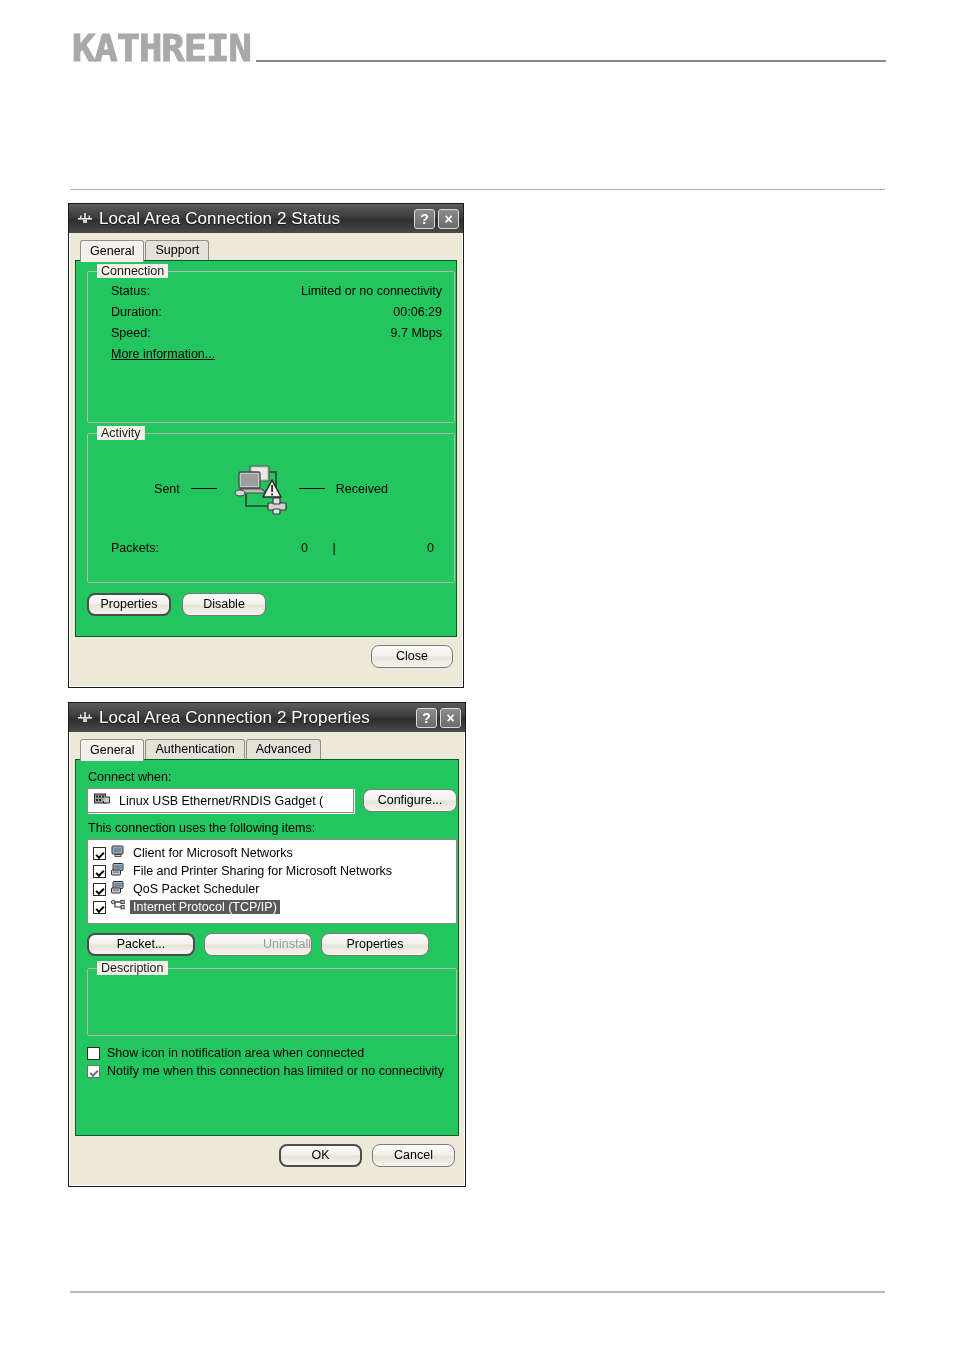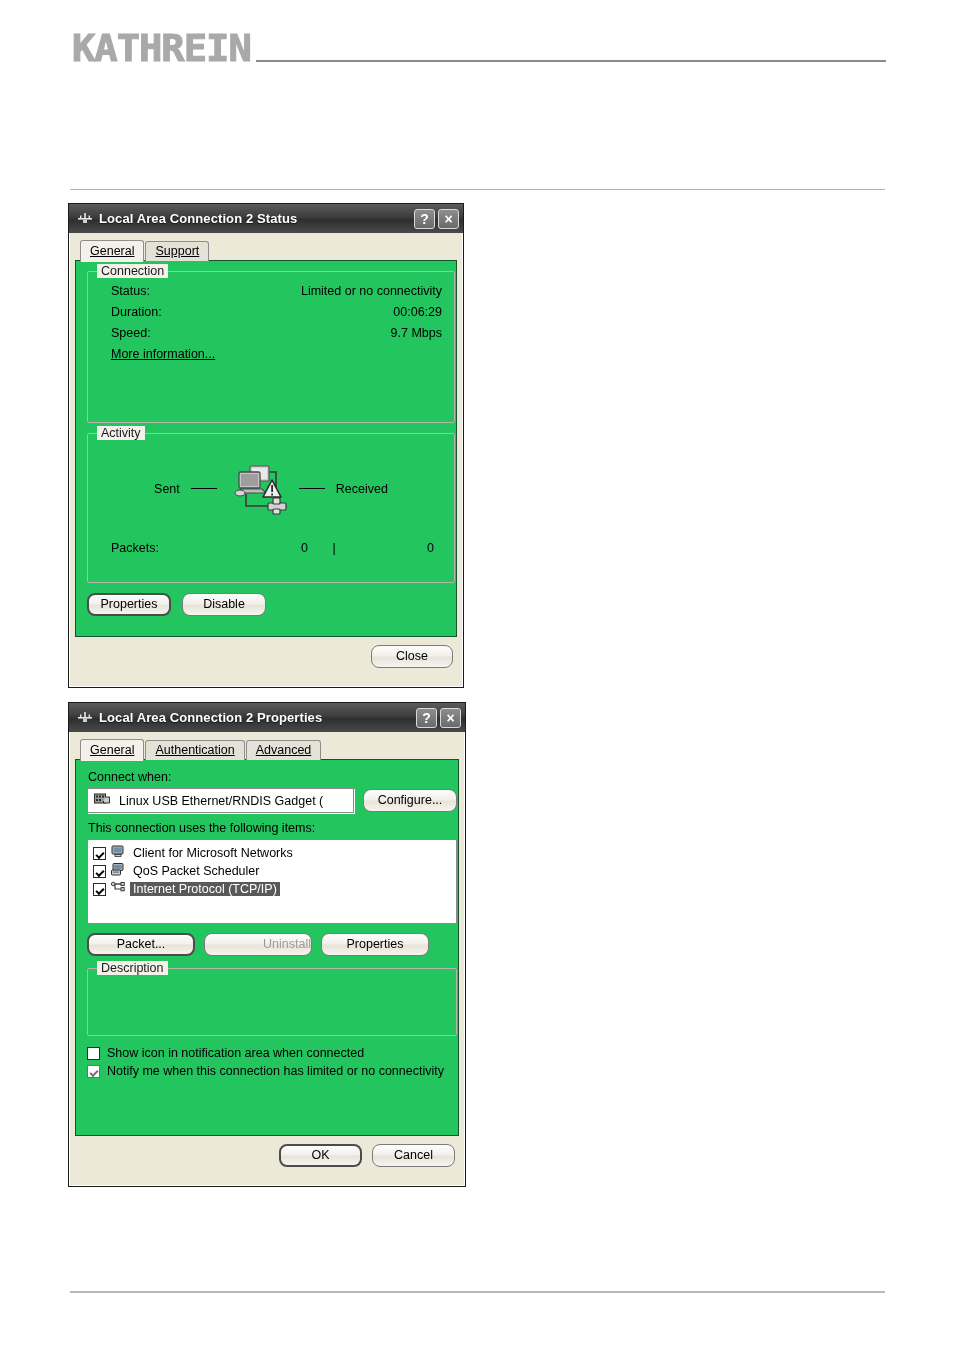--- a/index.html
+++ b/index.html
@@ -52,41 +52,41 @@
   }
   .titlebar {
     height:29px;
     background: linear-gradient(to bottom, #5b5b5b 0%, #3d3d3d 45%, #2e2e2e 55%, #4a4a4a 100%);
     display:flex; align-items:center;
     padding:0 4px 0 7px;
     color:#fff;
   }
   .title-icon { width:18px; height:18px; flex:0 0 18px; margin-right:5px; }
   .title-text {
-    font-size:13px; font-weight:bold; letter-spacing:0.1px;
+    font-size:17px; font-weight:normal; letter-spacing:0.1px;
     color:#ffffff; white-space:nowrap;
     text-shadow: 0 1px 1px rgba(0,0,0,.6);
     flex:1;
   }
   .title-btns { display:flex; gap:3px; }
   .tbtn {
     width:21px; height:20px;
     border:1px solid #d9d9d9;
     border-radius:3px;
     background: linear-gradient(to bottom,#8d8d8d,#6a6a6a);
     color:#ffffff;
     font-size:14px; font-weight:bold;
     display:flex; align-items:center; justify-content:center;
     line-height:1;
   }
 
   .dlg-body { padding:7px 6px 6px 6px; }
 
   
-  .tabstrip { display:flex; align-items:center; padding-left:5px; height:21px; position:relative; z-index:2;text-decoration:underline;}
+  .tabstrip { display:flex; align-items:flex-start; padding-left:5px; height:21px; position:relative; z-index:2;}
   .tab {
     border:1px solid #8e8e8e;
     border-bottom:none;
     border-radius:3px 3px 0 0;
     padding:2px 9px 3px 9px;
     background:#e4e1d6;
     font-size:12.5px;
     line-height:14px;
     margin-right:1px;
     position:relative;
@@ -373,20 +373,32 @@
           <span>
             <svg width="14" height="13" viewBox="0 0 14 13">
               <rect x="1" y="1" width="11" height="8" rx="1" fill="#b9b9b9" stroke="#2b2b2b" stroke-width="1"></rect>
               <rect x="2.5" y="2.5" width="8" height="5" fill="#6f8fa8"></rect>
               <rect x="4" y="9.5" width="6" height="2" fill="#cfcfcf" stroke="#2b2b2b" stroke-width="0.8"></rect>
             </svg>
           </span>
           <span class="txt">Client for Microsoft Networks</span>
         </div>
 
+        <div class="li">
+          <span class="cb checked"></span>
+          <span>
+            <svg width="14" height="13" viewBox="0 0 14 13">
+              <rect x="2" y="0.5" width="10" height="7" rx="1" fill="#b9b9b9" stroke="#2b2b2b" stroke-width="1"></rect>
+              <rect x="3.3" y="1.8" width="7.4" height="4.4" fill="#6f8fa8"></rect>
+              <rect x="0.5" y="7" width="9" height="5" rx="1" fill="#cfcfcf" stroke="#2b2b2b" stroke-width="1"></rect>
+              <rect x="2" y="8.5" width="6" height="1.2" fill="#6b6b6b"></rect>
+            </svg>
+          </span>
+          <span class="txt">File and Printer Sharing for Microsoft Networks</span>
+        </div>
 
         <div class="li">
           <span class="cb checked"></span>
           <span>
             <svg width="14" height="13" viewBox="0 0 14 13">
               <rect x="2" y="0.5" width="10" height="7" rx="1" fill="#b9b9b9" stroke="#2b2b2b" stroke-width="1"></rect>
               <rect x="3.3" y="1.8" width="7.4" height="4.4" fill="#6f8fa8"></rect>
               <rect x="0.5" y="7" width="9" height="5" rx="1" fill="#cfcfcf" stroke="#2b2b2b" stroke-width="1"></rect>
               <rect x="2" y="8.5" width="6" height="1.2" fill="#6b6b6b"></rect>
             </svg>

